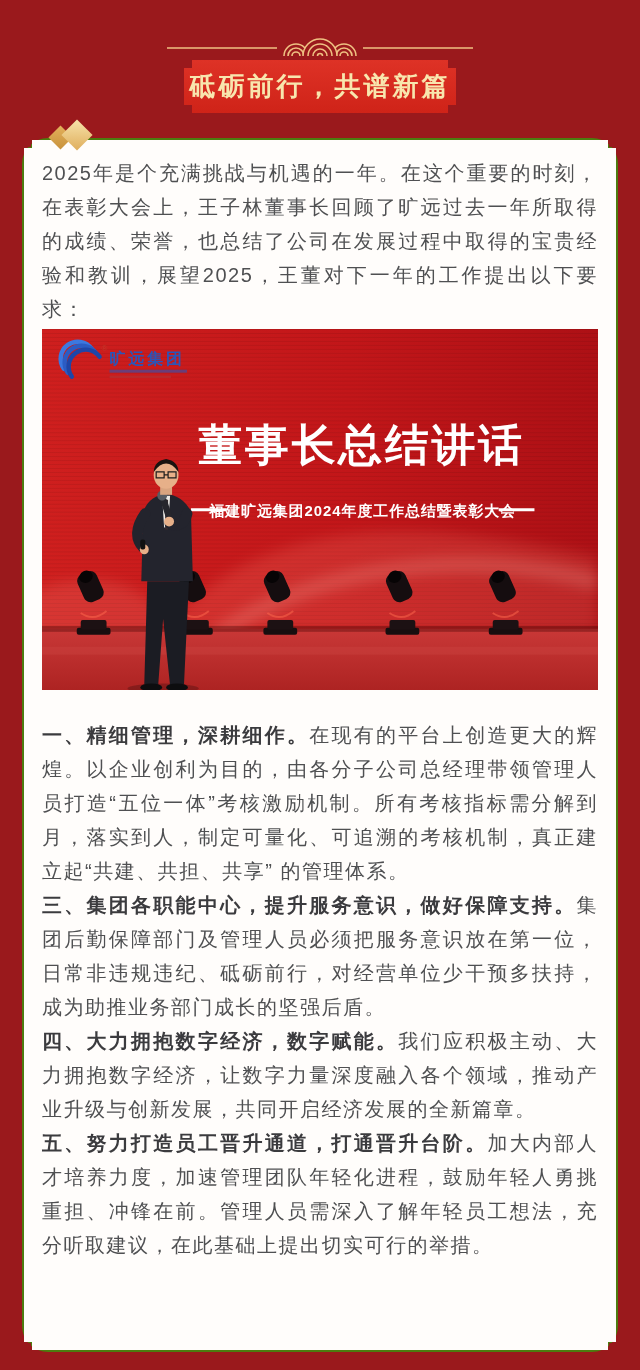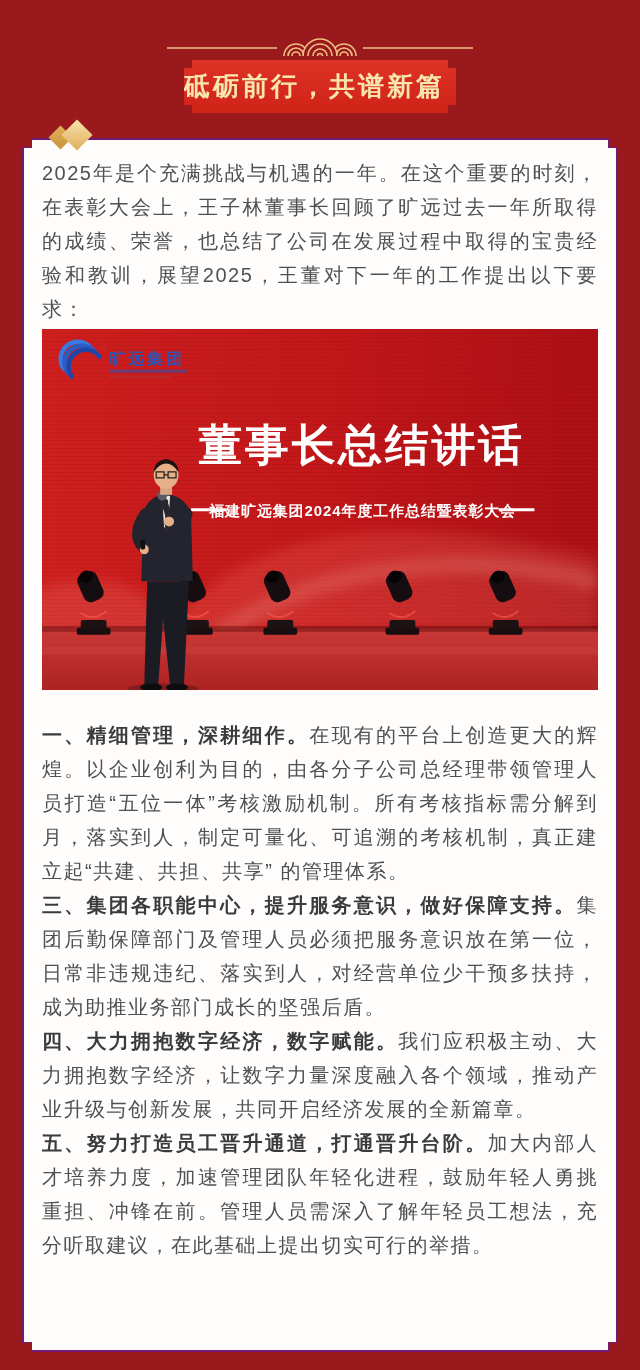--- a/index.html
+++ b/index.html
@@ -18,32 +18,33 @@
     padding-top:24px; height:58px;
   }
   
   .banner{
     width:272px; height:53px; margin:2px auto 0;
     background:linear-gradient(180deg,#e03325 0%,#d2permanent 100%);
     background:linear-gradient(180deg,#de3226,#cf2318);
     clip-path:polygon(8px 0,calc(100% - 8px) 0,calc(100% - 8px) 8px,100% 8px,
       100% calc(100% - 8px),calc(100% - 8px) calc(100% - 8px),calc(100% - 8px) 100%,
       8px 100%,8px calc(100% - 8px),0 calc(100% - 8px),0 8px,8px 8px);
-    display:flex; align-items:center; 
+    display:flex; align-items:center; justify-content:center;
   }
   .banner span{
     color:#f8e6ae; font-size:26px; font-weight:bold; letter-spacing:3px;
   }
   
   .card{
     position:absolute; left:22px; right:22px; top:138px; bottom:18px;
-    background:#701a75;
+    background:#4d7c0f;
     clip-path:polygon(9px 0,calc(100% - 9px) 0,calc(100% - 9px) 9px,100% 9px,
       100% calc(100% - 9px),calc(100% - 9px) calc(100% - 9px),calc(100% - 9px) 100%,
       9px 100%,9px calc(100% - 9px),0 calc(100% - 9px),0 9px,9px 9px);
+    border-radius:26px;
   }
   .card-inner{
     position:absolute; inset:2px; background:#fffdfb;
     clip-path:polygon(8px 0,calc(100% - 8px) 0,calc(100% - 8px) 8px,100% 8px,
       100% calc(100% - 8px),calc(100% - 8px) calc(100% - 8px),calc(100% - 8px) 100%,
       8px 100%,8px calc(100% - 8px),0 calc(100% - 8px),0 8px,8px 8px);
     padding:16px 18px 20px;
   }
   
   .diamonds{ position:absolute; left:50px; top:120px; width:60px; height:36px; z-index:3; }
@@ -192,20 +193,20 @@
             <rect x="37" y="26" width="12" height="9" fill="#d9a47f"></rect>
             <ellipse cx="43" cy="15" rx="12.5" ry="14" fill="#e7b089"></ellipse>
             <path d="M30.5,12 Q43,-5 55.5,12 Q55,1 43,-1 Q31,1 30.5,12 Z" fill="#191310"></path>
             <path d="M33,12 h8 v6 h-8 z M45,12 h8 v6 h-8 z M41,15 h4" stroke="#1c1c1c" fill="none" stroke-width="1.2"></path>
           </g>
         </svg>
       </figure>
 
       <div class="points">
         <p><strong>一、精细管理，深耕细作。</strong><span>在现有的平台上创造更大的辉煌。以企业创利为目的，由各分子公司总经理带领管理人员打造“五位一体”考核激励机制。所有考核指标需分解到月，落实到人，制定可量化、可追溯的考核机制，真正建立起“共建、共担、共享” 的管理体系。</span></p>
-        <p><strong>三、集团各职能中心，提升服务意识，做好保障支持。</strong><span>集团后勤保障部门及管理人员必须把服务意识放在第一位，日常非违规违纪、落实到人，对经营单位少干预多扶持，成为助推业务部门成长的坚强后盾。</span></p>
+        <p><strong>三、集团各职能中心，提升服务意识，做好保障支持。</strong><span>集团后勤保障部门及管理人员必须把服务意识放在第一位，日常非违规违纪、砥砺前行，对经营单位少干预多扶持，成为助推业务部门成长的坚强后盾。</span></p>
         <p><strong>四、大力拥抱数字经济，数字赋能。</strong><span>我们应积极主动、大力拥抱数字经济，让数字力量深度融入各个领域，推动产业升级与创新发展，共同开启经济发展的全新篇章。</span></p>
         <p><strong>五、努力打造员工晋升通道，打通晋升台阶。</strong><span>加大内部人才培养力度，加速管理团队年轻化进程，鼓励年轻人勇挑重担、冲锋在前。管理人员需深入了解年轻员工想法，充分听取建议，在此基础上提出切实可行的举措。</span></p>
       </div>
 
     </div>
   </div>
 </div>
 
 </body></html>

